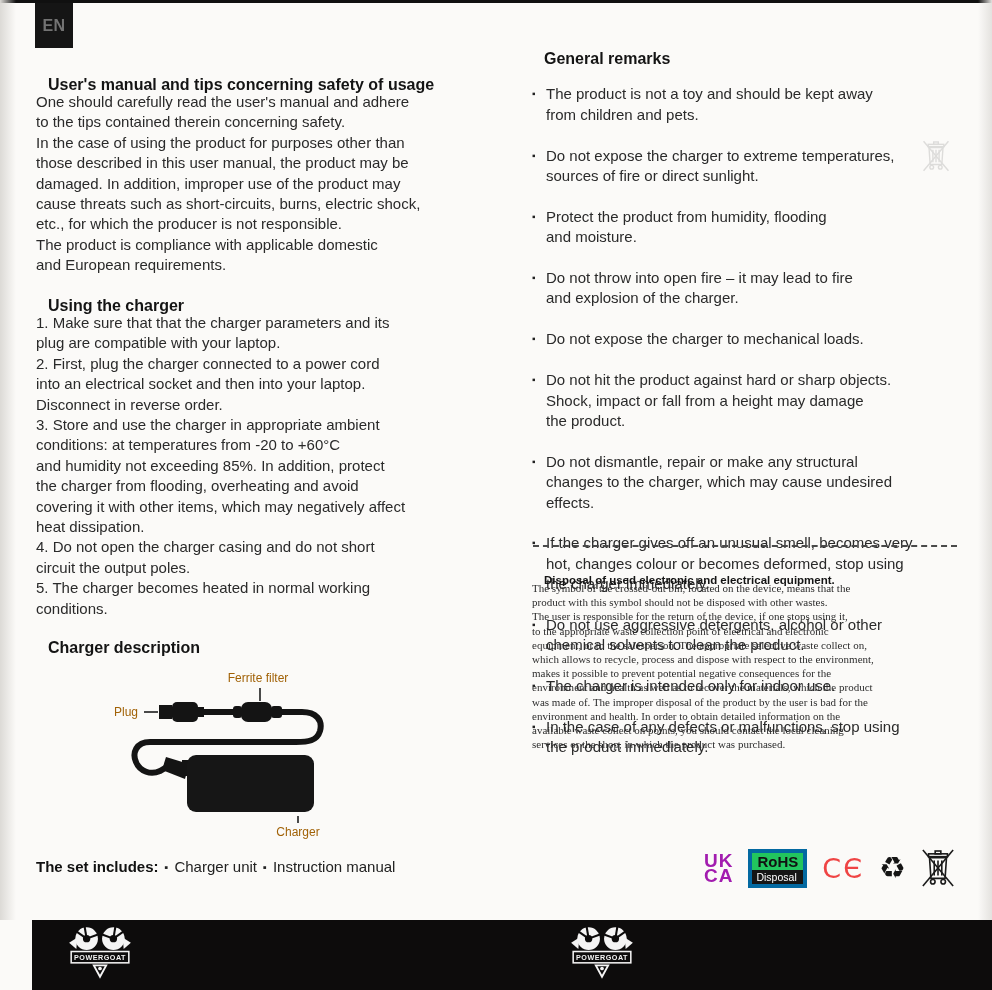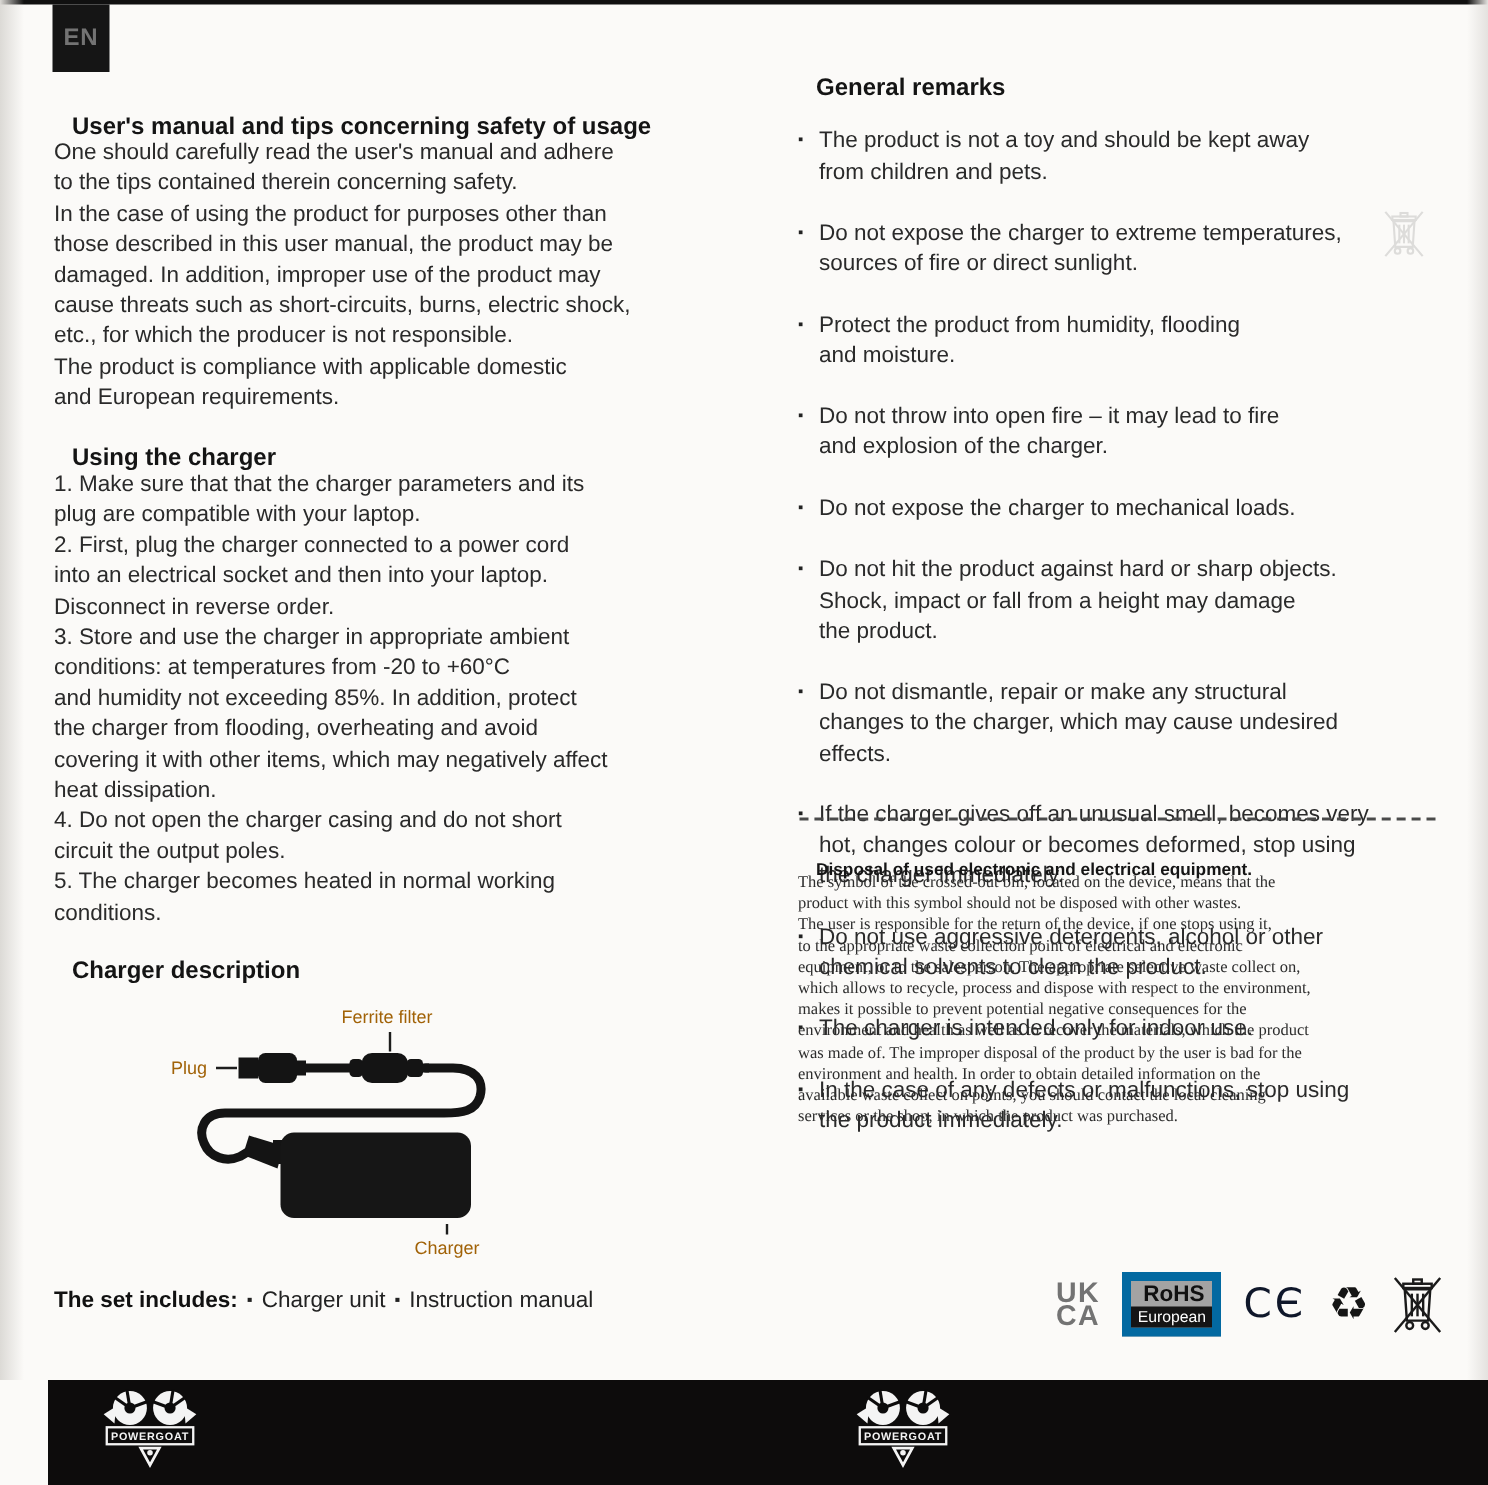--- a/index.html
+++ b/index.html
@@ -42,25 +42,25 @@
   .remark{display:flex;}
   .remark .bullet{width:14px;flex:0 0 14px;font-size:10px;line-height:20.4px;color:#222;}
   .remark .rtext{flex:1;}
 
   .divider{position:absolute;left:533px;top:545px;width:424px;border-top:2px dashed #4a4a4a;}
 
   .h-disposal{position:absolute;left:532px;top:562px;font-size:11.5px;color:#151515;}
   .disposal{position:absolute;left:532px;top:581px;width:432px;font-size:11px;line-height:14.2px;white-space:pre-line;color:#2d2d2d;font-family:Liberation Serif, serif;}
 
   .logos{position:absolute;left:704px;top:848px;display:flex;align-items:center;gap:15px;}
-  .ukca{font-weight:800;font-size:19px;line-height:15px;letter-spacing:1px;color:#737373;text-align:center;}
-  .rohs{border:6px solid #0369a1;text-align:right;background:#a3a3a3;}
+  .ukca{font-weight:800;font-size:19px;line-height:15px;letter-spacing:1px;color:#a21caf;text-align:center;}
+  .rohs{border:4px solid #0369a1;text-align:left;background:#22c55e;}
   .rohs .r1{font-weight:bold;font-size:15px;padding:0 5px;color:#111;}
   .rohs .r2{background:#151515;color:#fff;font-size:10.5px;padding:1px 4px;}
-  .ce{font-family:"DejaVu Sans", sans-serif;font-size:27px;font-weight:500;color:#0f172a;letter-spacing:2px;}
+  .ce{font-family:"DejaVu Sans", sans-serif;font-size:27px;font-weight:500;color:#ef4444;letter-spacing:2px;}
   .recycle{font-family:"DejaVu Sans", sans-serif;font-size:30px;color:#151515;line-height:30px;}
   .faint-bin{position:absolute;left:922px;top:136px;opacity:.13;}
 
   .footer-bar{position:absolute;left:0;top:920px;width:992px;height:70px;background:#0d0c0c;margin-left:32px;}
   .goat{position:absolute;top:3px;}
   .goat-1{left:33px;}
   .goat-2{left:535px;}
 </style>
 </head>
 <body>
@@ -196,21 +196,21 @@
   </g>
 </svg>
 
 <div class="logos">
   <div class="ukca">
     <div>UK</div>
     <div>CA</div>
   </div>
   <div class="rohs">
     <div class="r1">RoHS</div>
-    <div class="r2">European</div>
+    <div class="r2">Disposal</div>
   </div>
   <div class="ce">CЄ</div>
   <div class="recycle">♻</div>
   <svg width="34" height="40" viewBox="0 0 36 42">
     <g fill="none" stroke="#1a1a1a" stroke-width="1.7">
       <rect x="15" y="3" width="6" height="3"></rect>
         <rect x="8" y="6" width="20" height="3"></rect>
       <path d="M9 10 L27 10 L25.5 32 L10.5 32 Z"></path>
       <line x1="14" y1="13" x2="14" y2="29"></line>
         <line x1="18" y1="13" x2="18" y2="29"></line>

